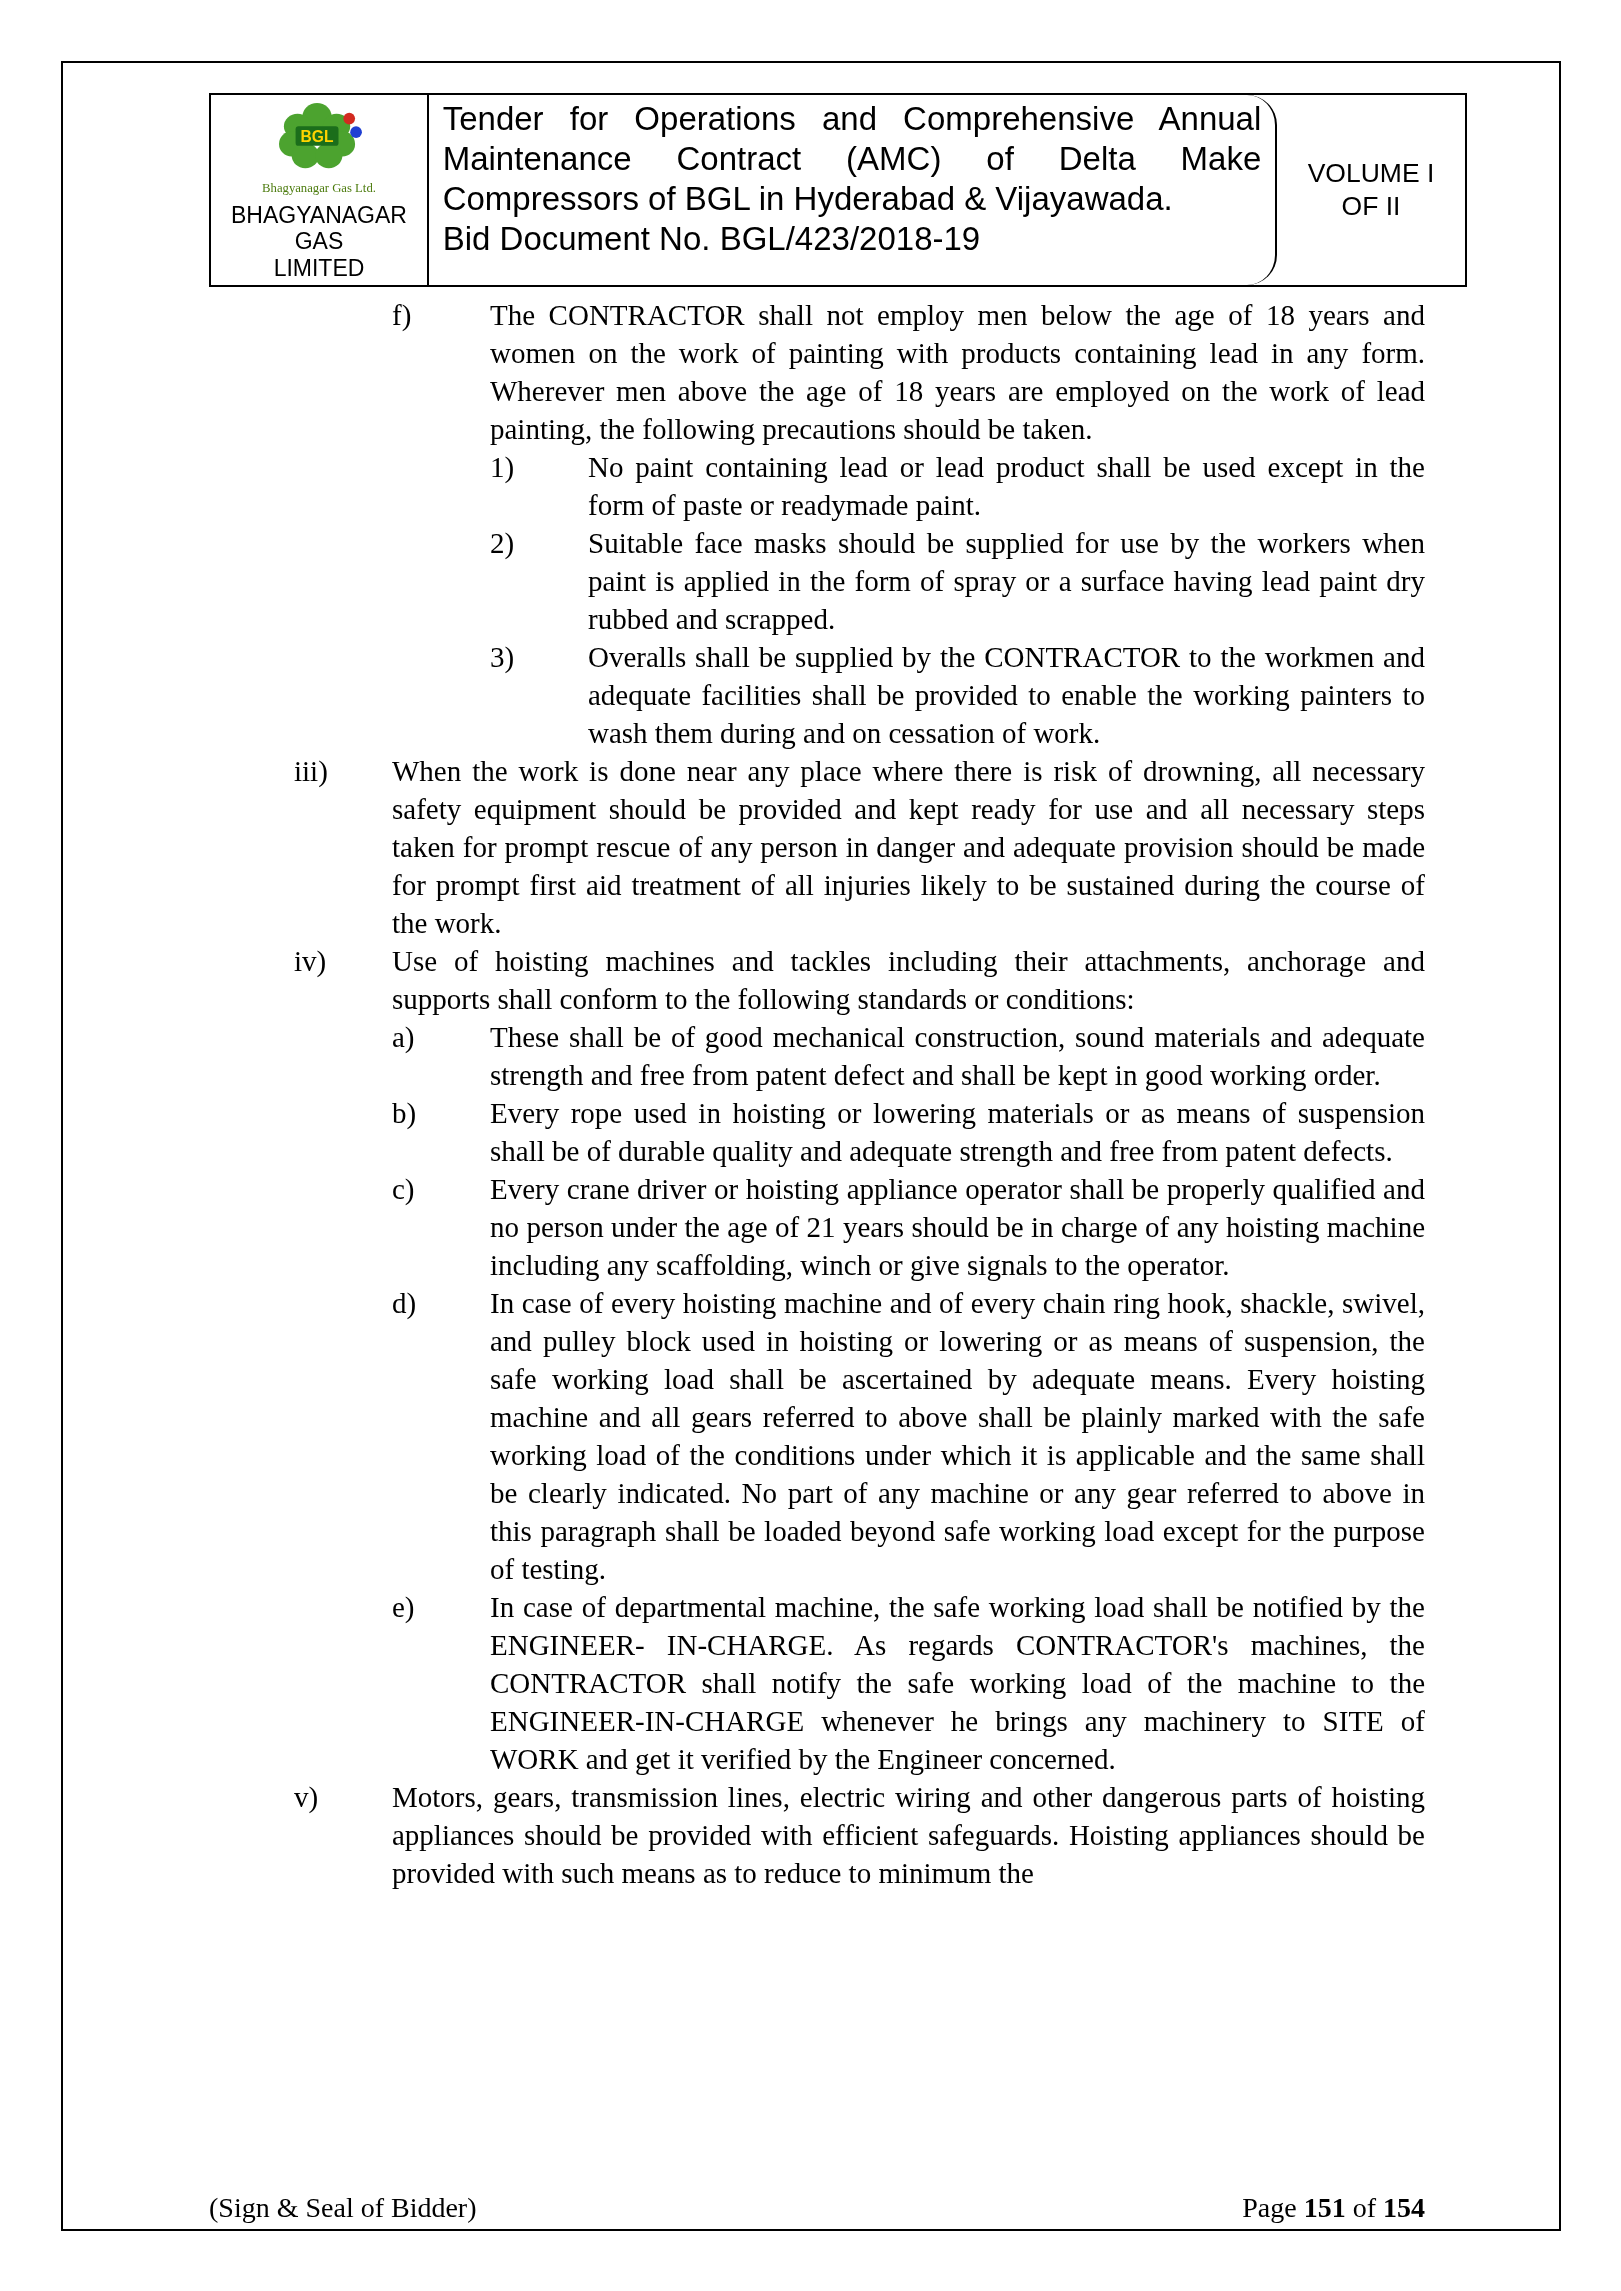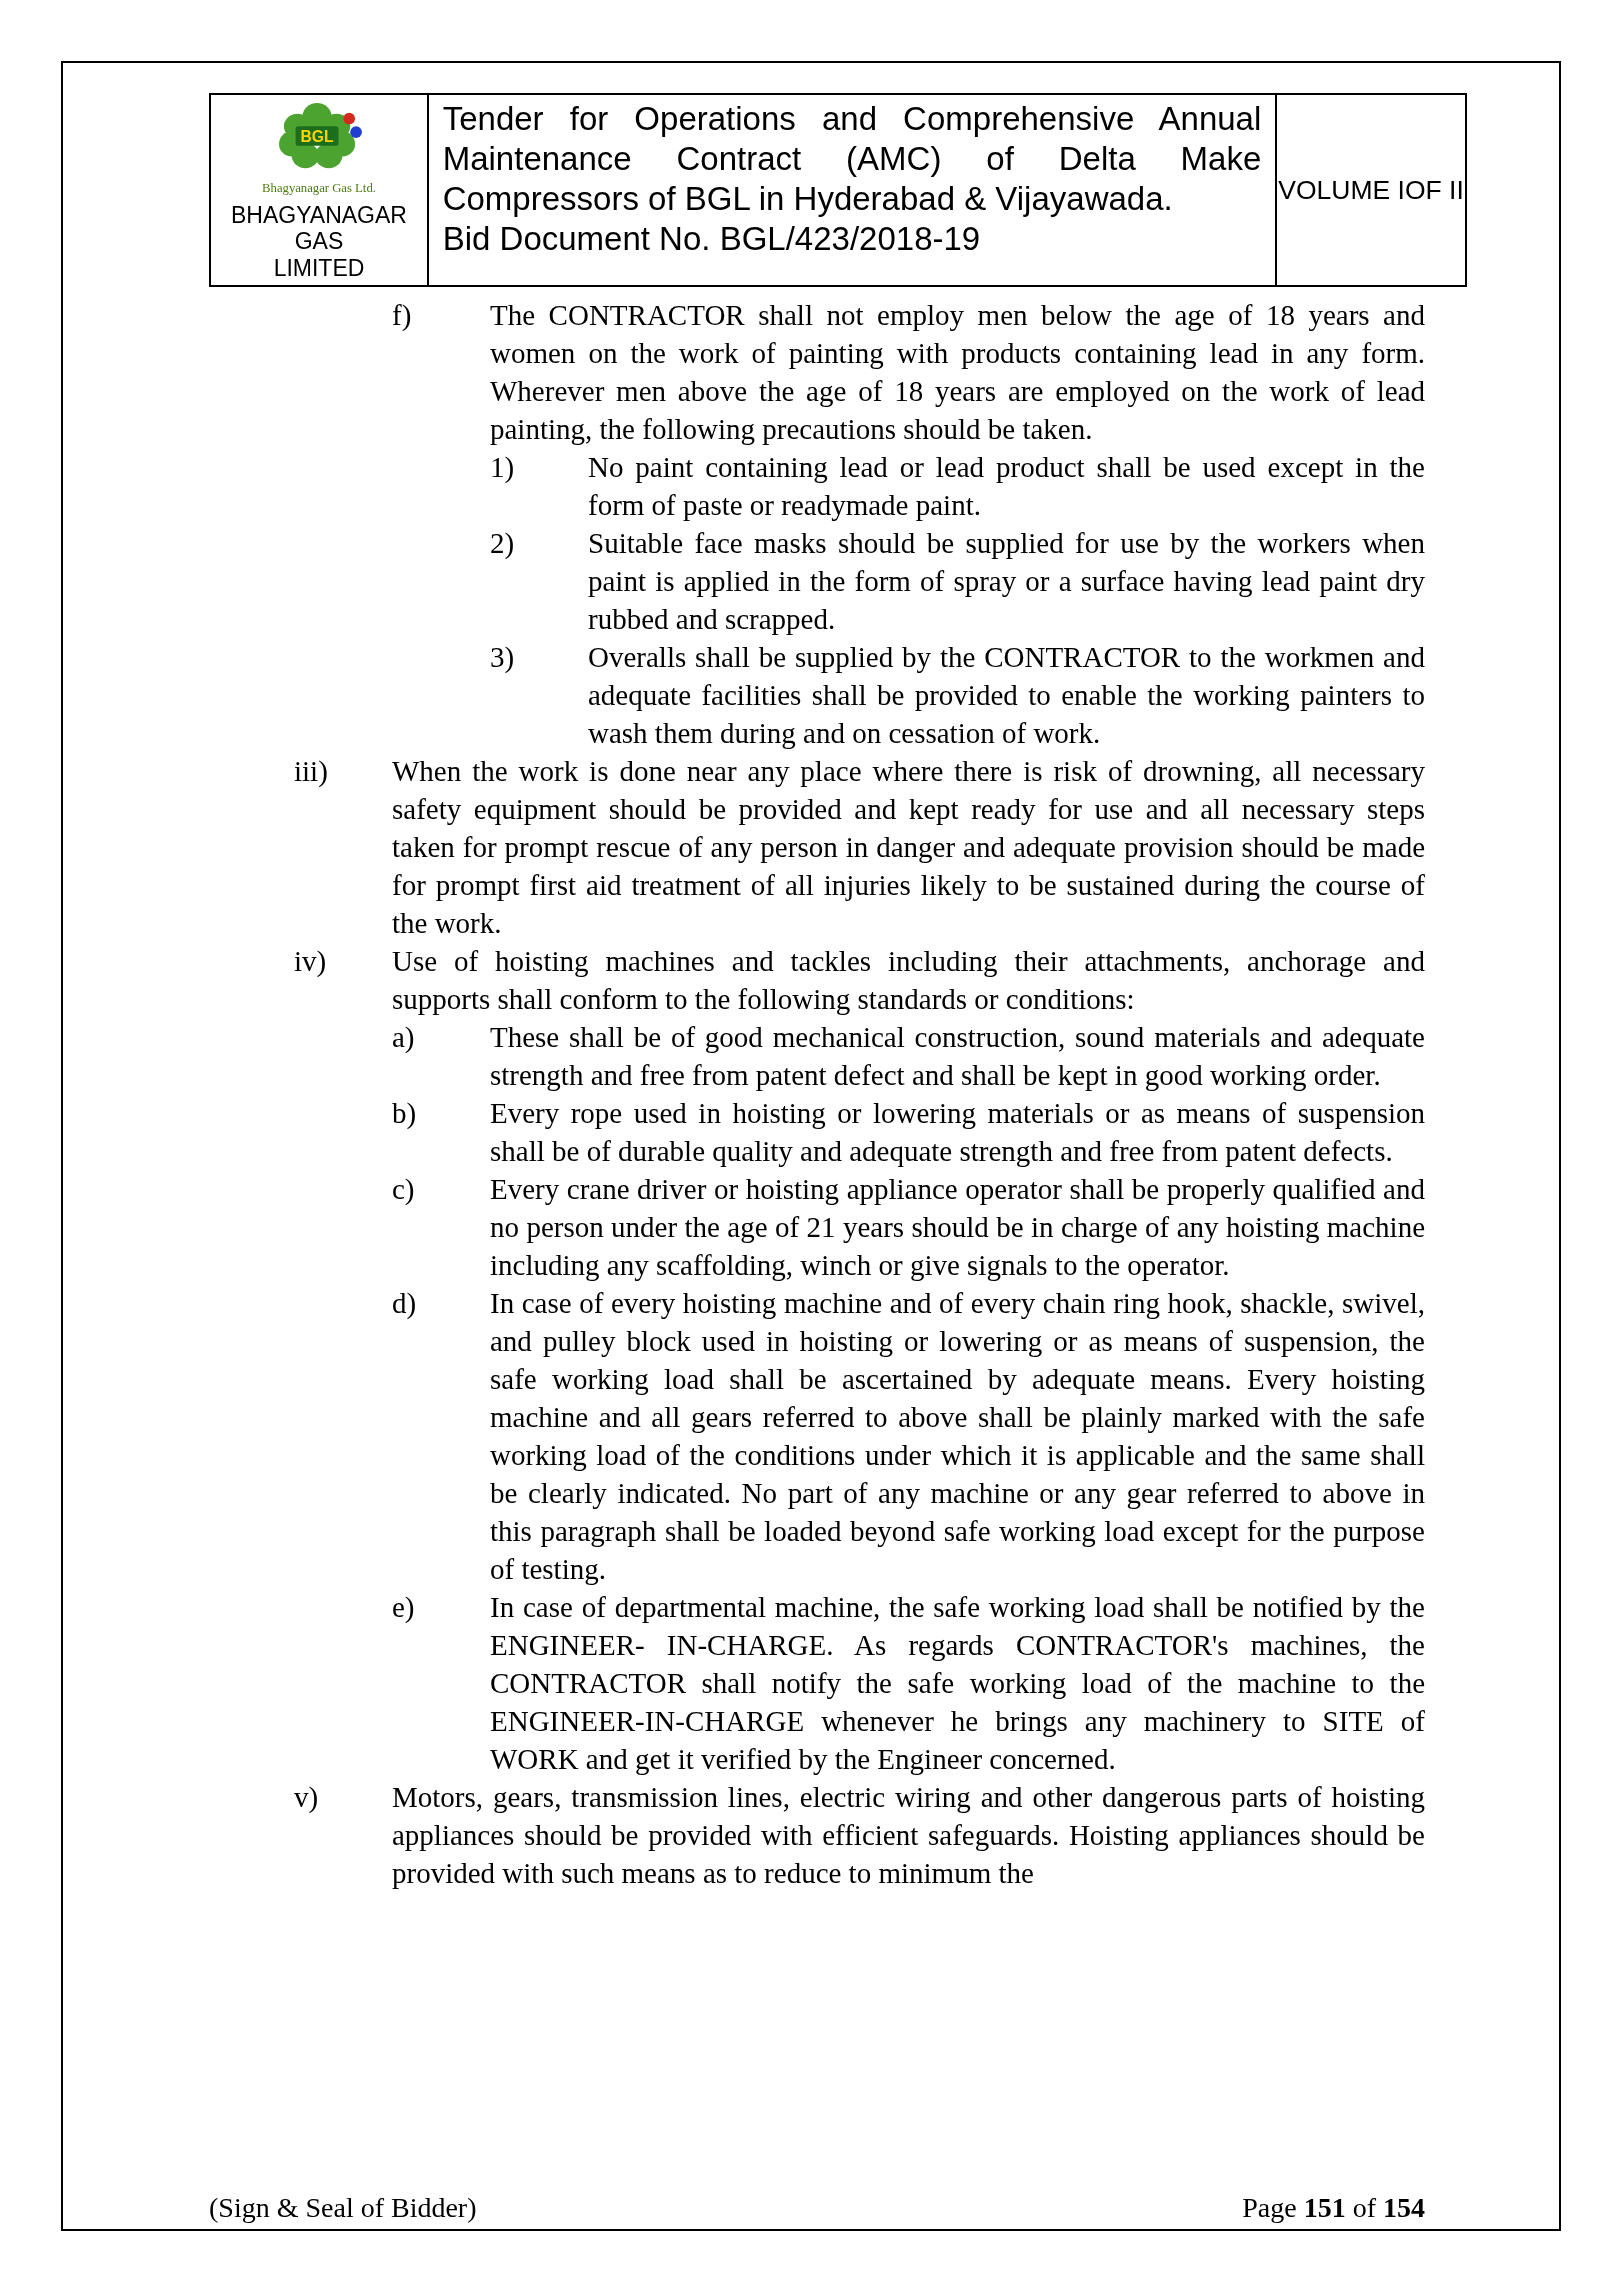--- a/index.html
+++ b/index.html
@@ -36,26 +36,27 @@
     align-items: center; justify-content: center;
     padding: 5.9px 3.9px 3.9px 3.9px;
   }
   .cell-title {
     width: 848px;
     border-right: 2px solid #000000;
     padding: 3.9px 13.7px 2px 13.7px;
     font-family: "Liberation Sans", sans-serif;
     font-size: 33px;
     line-height: 40px;
+    border-radius: 30px;
   }
   .cell-title .title-text { text-align: justify; }
   .cell-title .doc-no { text-align: left; }
   .cell-volume {
     flex: 1;
-    display: flex; flex-direction: row;
+    display: flex; flex-direction: column;
     align-items: center; justify-content: center;
     font-family: "Liberation Sans", sans-serif;
     font-size: 26.5px;
     line-height: 33px;
   }
   .logo-caption {
     font-size: 12.7px;
     color: #4d7c0f;
     margin-top: -2px;
   }

